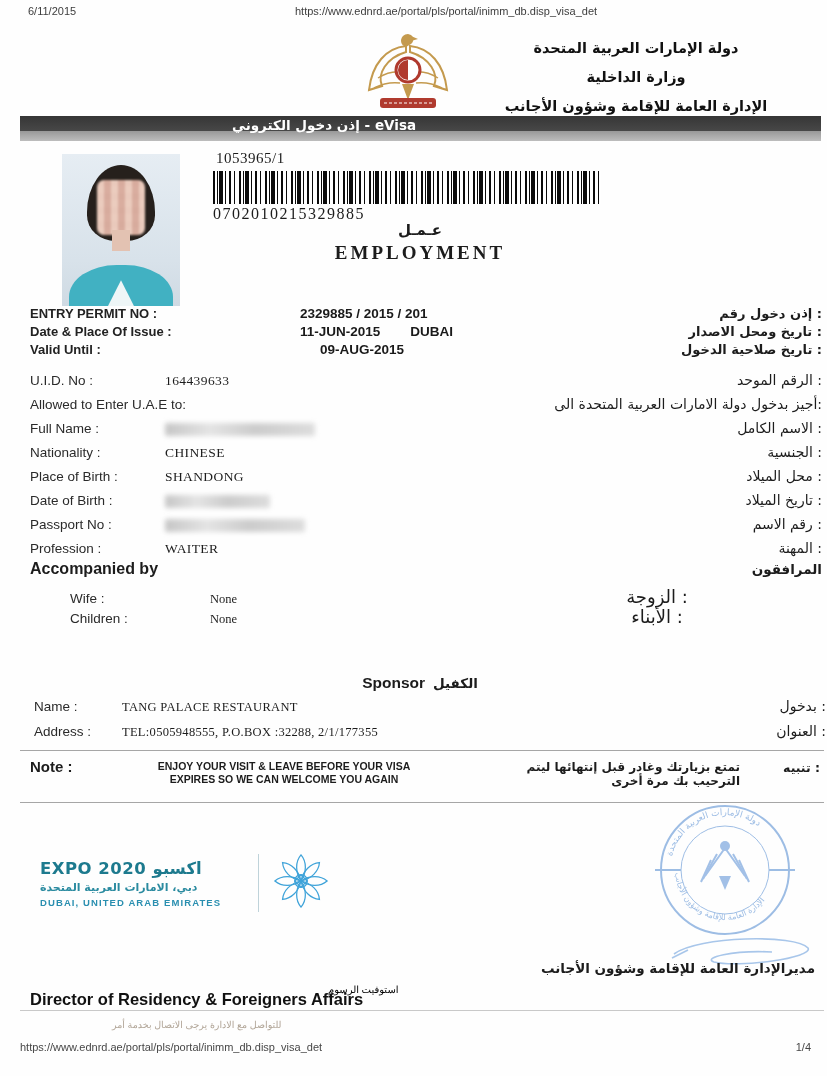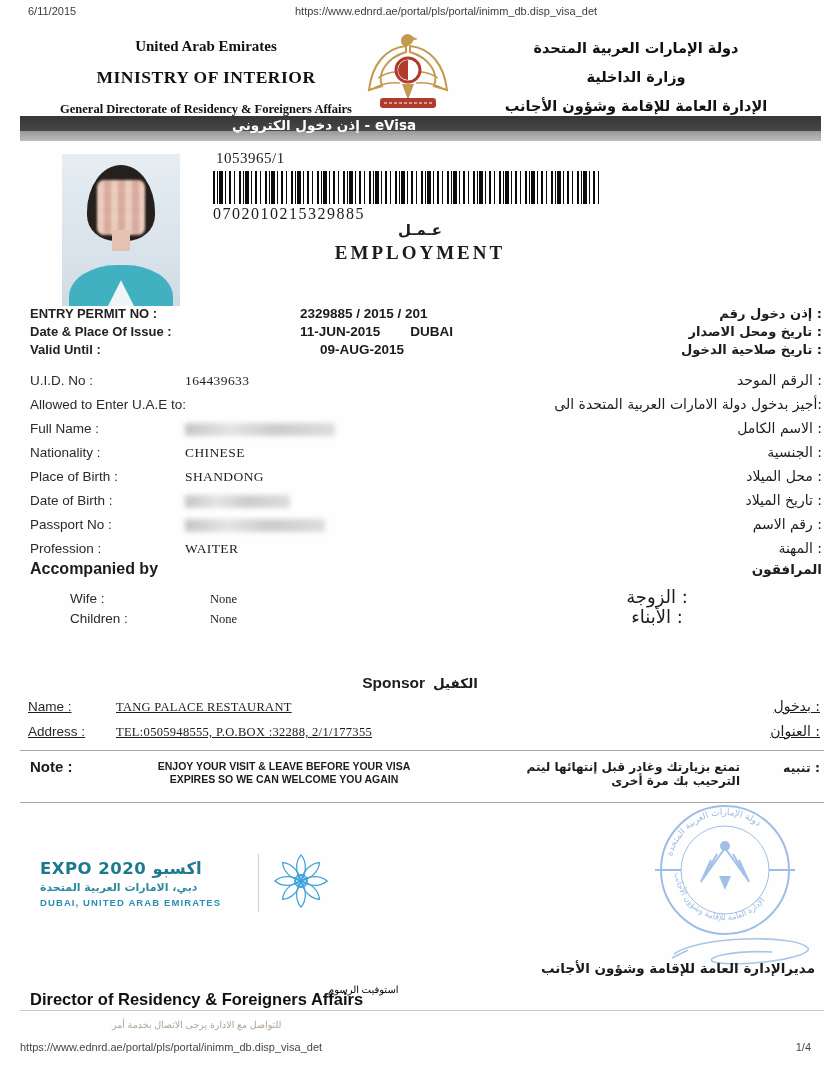--- a/index.html
+++ b/index.html
@@ -59,42 +59,42 @@
   
   .details-top3 { position:absolute; top:306px; left:30px; width:792px; }
   .row3 { display:grid; grid-template-columns:270px 1fr 235px; align-items:baseline; height:18px; }
   .row3 .len { font-family:"Liberation Sans",sans-serif; font-size:13px; font-weight:bold; color:#222; }
   .row3 .val { font-family:"Liberation Sans",sans-serif; font-size:13.5px; font-weight:bold; color:#1a1a1a; }
   .row3 .lar { font-family:"DejaVu Sans",sans-serif; font-size:13px; font-weight:bold; text-align:right; }
   .val .place-gap { margin-left:30px; }
   .pl20 { padding-left:20px; }
 
   .details-main { position:absolute; top:372px; left:30px; width:792px; }
-  .rowd { display:grid; grid-template-columns:135px 1fr 330px; align-items:baseline; height:24px;gap:20px; }
+  .rowd { display:grid; grid-template-columns:135px 1fr 330px; align-items:baseline; height:24px; }
   .rowd.allowed { grid-template-columns:1fr 330px; }
   .rowd .len { font-family:"Liberation Sans",sans-serif; font-size:13.5px; color:#2a2a2a; }
   .rowd .val { font-size:13.5px; letter-spacing:.4px; }
   .rowd .lar { font-family:"DejaVu Sans",sans-serif; font-size:14px; text-align:right; }
   .redact { display:inline-block; height:13px; border-radius:2px; vertical-align:middle;
     background:linear-gradient(90deg,#c6c6c6,#e4e4e4 30%,#cccccc 60%,#dddddd); filter:blur(2.5px); }
 
   .accomp-head { position:absolute; top:560px; left:30px; width:792px; display:flex; justify-content:space-between; align-items:baseline; }
   .accomp-head .en { font-family:"Liberation Sans",sans-serif; font-size:16px; font-weight:bold; }
   .accomp-head .arh { font-family:"DejaVu Sans",sans-serif; font-size:13.5px; font-weight:bold; }
   .accomp-rows { position:absolute; top:586px; left:30px; width:792px; }
   .rowa { display:grid; grid-template-columns:140px 1fr 330px; align-items:baseline; height:20px;margin-left:40px; }
   .rowa .len { font-family:"Liberation Sans",sans-serif; font-size:13.5px; color:#2a2a2a; }
   .rowa .val { font-size:12.5px; }
   .rowa .lar { font-family:"DejaVu Sans",sans-serif; font-size:18px; text-align:center; }
 
   
   .sponsor-head { position:absolute; top:674px; left:20px; width:800px; text-align:center; }
   .sponsor-head .en { font-family:"Liberation Sans",sans-serif; font-size:15.5px; font-weight:bold;text-align:right; }
   .sponsor-head .arh { font-family:"DejaVu Sans",sans-serif; font-size:13.5px; font-weight:bold; margin-left:8px; }
-  .sponsor-rows { position:absolute; top:698px; left:28px; width:792px;text-decoration:underline; }
+  .sponsor-rows { position:absolute; top:698px; left:34px; width:792px; }
   .rows { display:grid; grid-template-columns:88px 1fr 115px; align-items:baseline; height:25px; }
   .rows .len { font-family:"Liberation Sans",sans-serif; font-size:13.5px; color:#2a2a2a; }
   .rows .val { font-size:12.5px; letter-spacing:.3px; }
   .rows .lar { font-family:"DejaVu Sans",sans-serif; font-size:14px; text-align:right; }
 
   
   .rule { position:absolute; left:20px; right:3px; height:1px; background:#a6a6a6; }
   .note-row { position:absolute; top:758px; left:30px; width:790px; display:grid;
     grid-template-columns:64px 380px 1fr 58px; align-items:start; }
   .note-row .nl { font-family:"Liberation Sans",sans-serif; font-size:15px; font-weight:bold; }
@@ -124,25 +124,20 @@
   .footer-page { position:absolute; top:1041px; right:16px; font:11px "Liberation Sans",sans-serif; color:#474747; }
 </style>
 </head>
 <body>
 
 <div class="page">
 
   <div class="print-date">6/11/2015</div>
   <div class="print-url">https://www.ednrd.ae/portal/pls/portal/inimm_db.disp_visa_det</div>
 
-  <div class="lh-en">
-    <div class="l1">United Arab Emirates</div>
-    <div class="l2">MINISTRY OF INTERIOR</div>
-    <div class="l3">General Directorate of Residency &amp; Foreigners Affairs</div>
-  </div>
 
   <div class="emblem">
     <svg width="92" height="86" viewBox="0 0 92 86">
       <g fill="none" stroke="#c49a4e" stroke-width="2">
         <path d="M44,16 C24,18 10,34 7,60 L20,56 C15,44 24,28 44,22 Z"></path>
         <path d="M48,16 C68,18 82,34 85,60 L72,56 C77,44 68,28 48,22 Z"></path>
         <path d="M12,58 C20,54 30,52 38,53" stroke-width="1.4"></path>
         <path d="M80,58 C72,54 62,52 54,53" stroke-width="1.4"></path>
         <path d="M16,48 C24,43 32,41 39,42" stroke-width="1.4"></path>
         <path d="M76,48 C68,43 60,41 53,42" stroke-width="1.4"></path>

